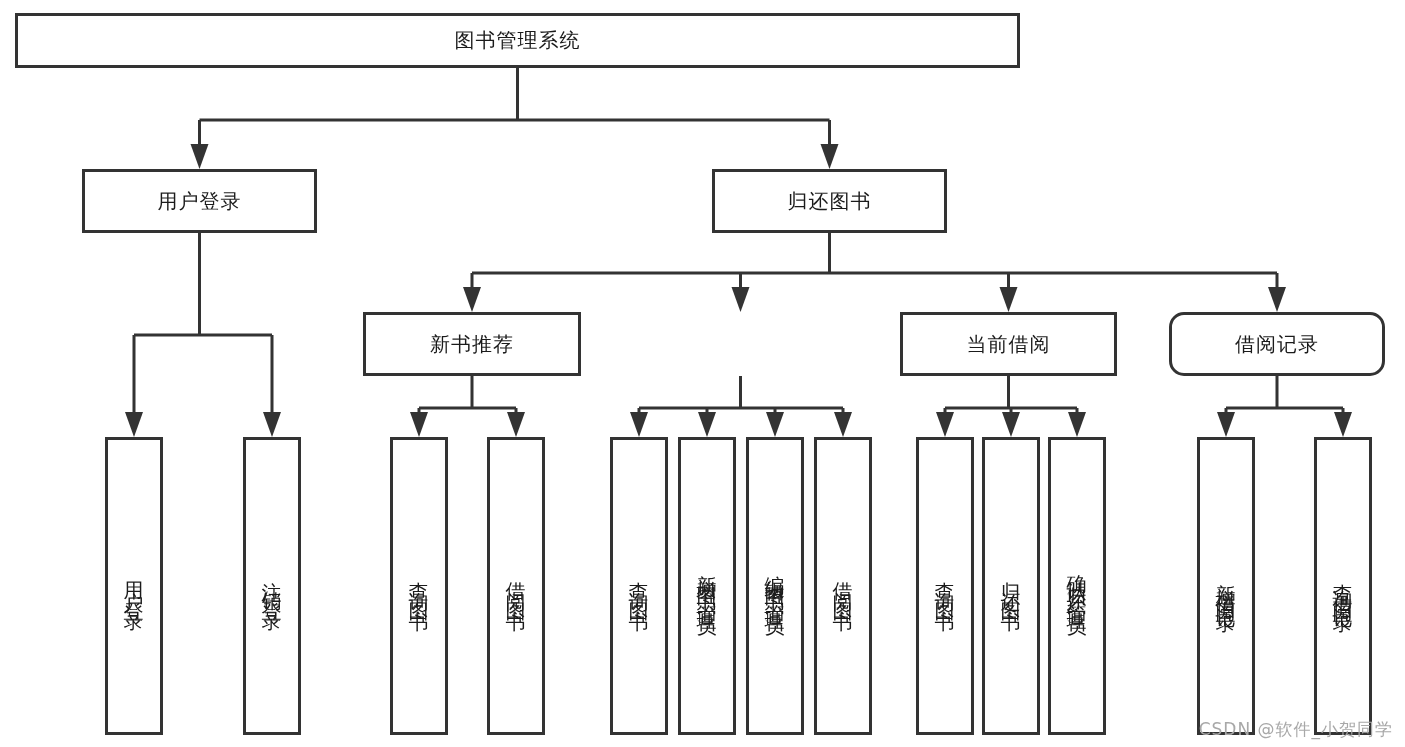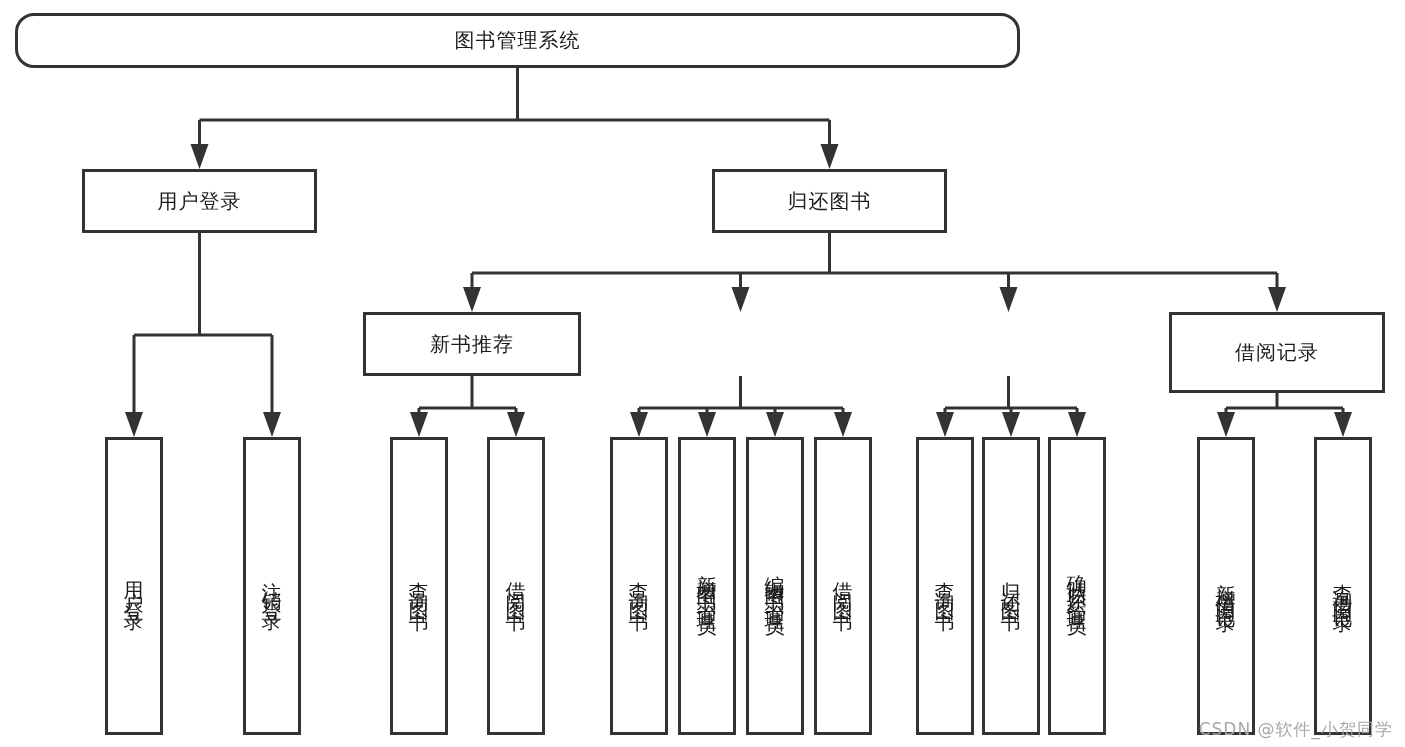--- a/index.html
+++ b/index.html
@@ -40,27 +40,27 @@
     writing-mode: vertical-rl;
     letter-spacing: 10px;
     line-height: 1;
     white-space: normal;
     font-size: 20px;
   }
   .leaf.long {
     letter-spacing: 6px;
   }
   
-  .n-root  { left: 15px;  top: 13px;  width: 1005px; height: 55px; border-radius: 19px; }
+  .n-root  { left: 15px;  top: 13px;  width: 1005px; height: 55px; }
   .n-login { left: 82px;  top: 169px; width: 235px;  height: 64px; }
   .n-mgmt  { left: 712px; top: 169px; width: 235px;  height: 64px; }
   .n-newbook { left: 363px;  top: 312px; width: 218px; height: 64px; }
   .n-borrow  { left: 633px;  top: 312px; width: 215px; height: 64px; }
   .n-current { left: 900px;  top: 312px; width: 217px; height: 64px; }
-  .n-records { left: 1169px; top: 312px; width: 216px; height: 81px; }
+  .n-records { left: 1169px; top: 312px; width: 216px; height: 64px; border-radius: 15px; }
   .leaf { top: 437px; width: 58px; height: 298px; }
   .l-1  { left: 105px; }
   .l-2  { left: 243px; }
   .l-3  { left: 390px; }
   .l-4  { left: 487px; }
   .l-5  { left: 610px; }
   .l-6  { left: 678px; }
   .l-7  { left: 746px; }
   .l-8  { left: 814px; }
   .l-9  { left: 916px; }
@@ -121,20 +121,21 @@
       <polygon points="1334,412 1352,412 1343,437"></polygon>
     </g>
   </svg>
 
   <div class="box n-root">图书管理系统</div>
 
   <div class="box n-login">用户登录</div>
   <div class="box n-mgmt">归还图书</div>
 
   <div class="box n-newbook">新书推荐</div>
+  <div class="box n-current">当前借阅</div>
   <div class="box n-records">借阅记录</div>
 
   <div class="box leaf l-1">用户登录</div>
   <div class="box leaf l-2">注销登录</div>
 
   <div class="box leaf l-3">查询图书</div>
   <div class="box leaf l-4">借阅图书</div>
 
   <div class="box leaf l-5">查询图书</div>
   <div class="box leaf long l-6">新增图书（管理员）</div>

